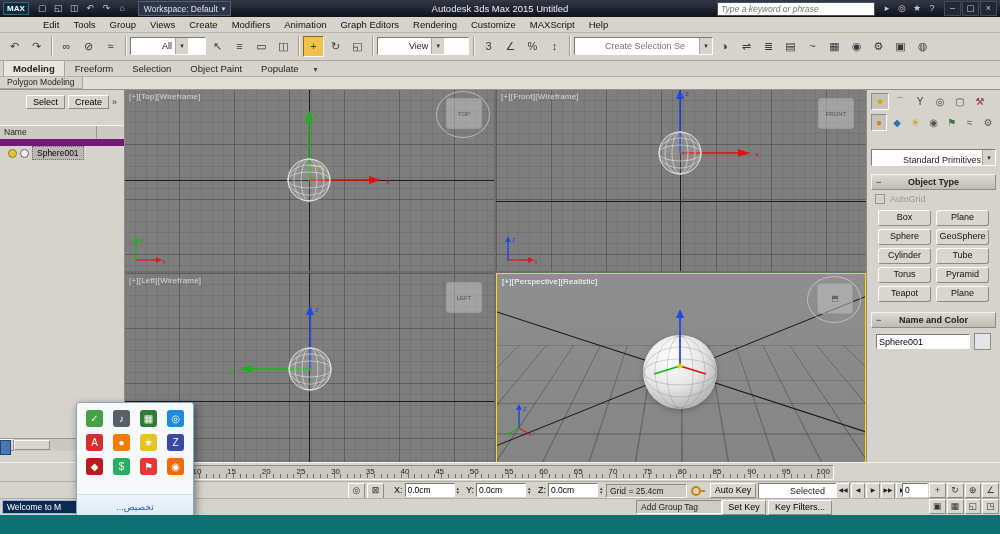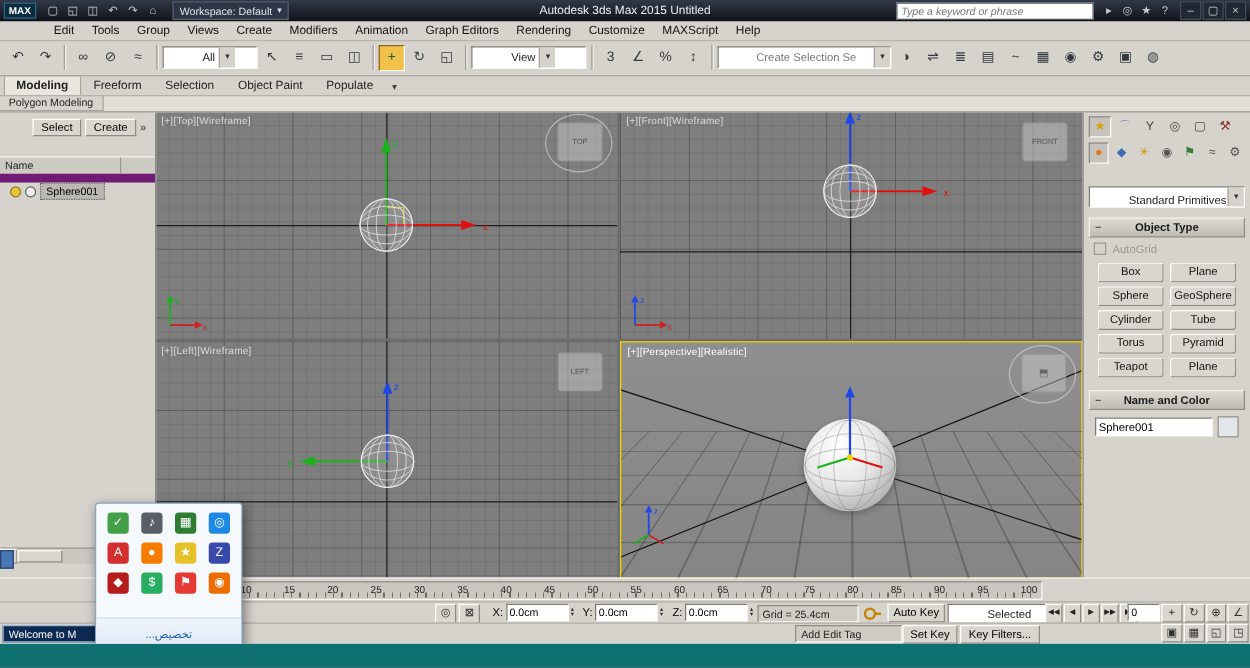--- a/index.html
+++ b/index.html
@@ -554,21 +554,21 @@
       <span class="spin">
           <span>▴</span>
           <span>▾</span>
         </span>
     </span>
   </div>
 
   <div class="status2">
     <span class="welcome">Welcome to M</span>
     <span class="prompt">ve objects</span>
-    <span class="timetag sunken">Add Edit Tag</span>
+    <span class="timetag sunken">Add Group Tag</span>
     <span class="setkey raised">Set Key</span>
     <span class="keyfilters raised">Key Filters...</span>
   </div>
 
   <div class="navgrid">
 
   <span class="navbtn raised">+</span>
       <span class="navbtn raised">↻</span>
       <span class="navbtn raised">⊕</span>
       <span class="navbtn raised">∠</span>

